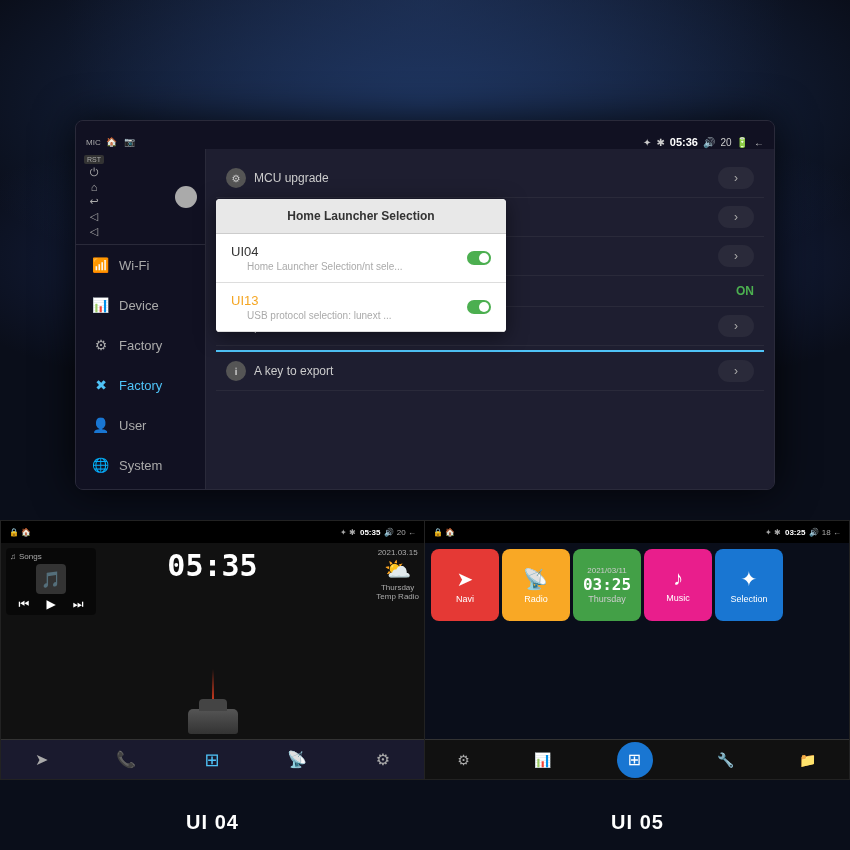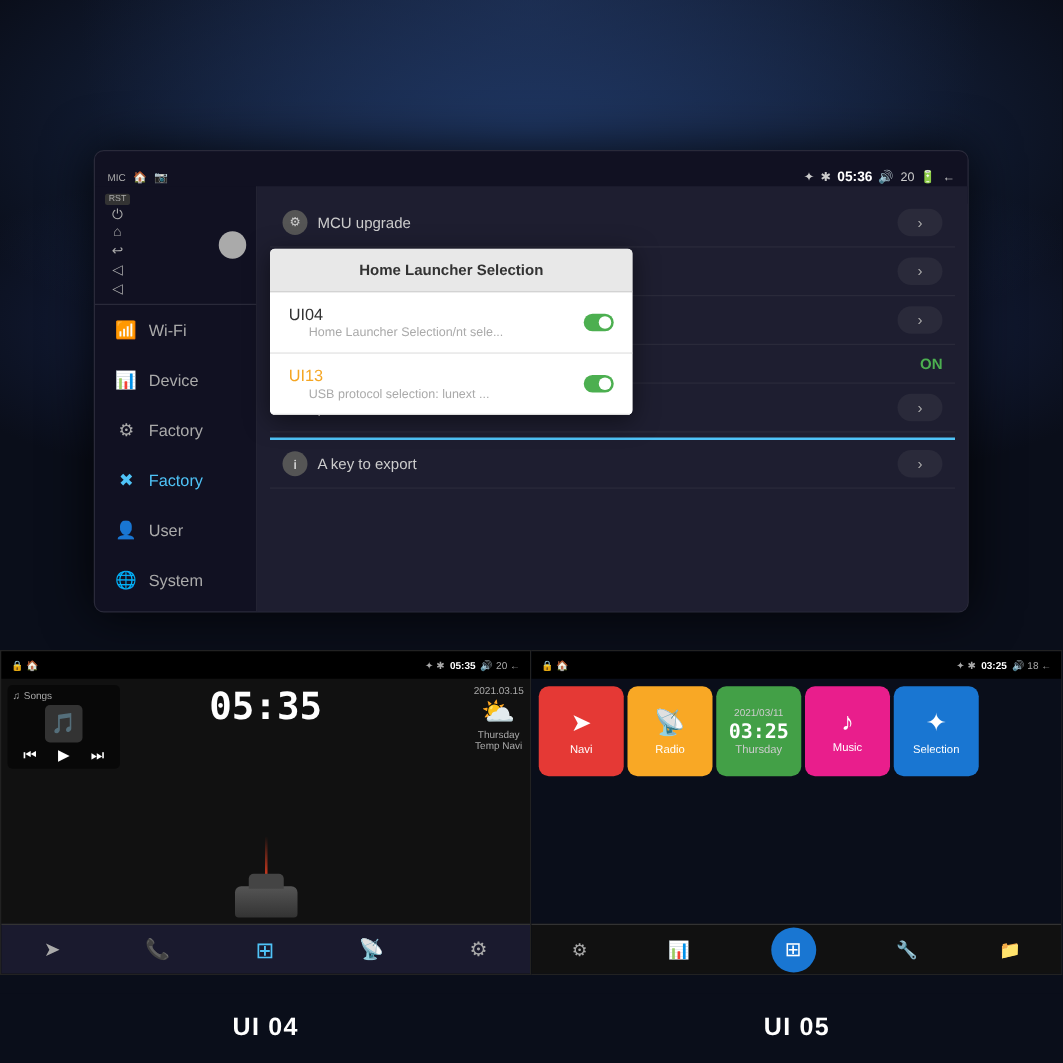--- a/index.html
+++ b/index.html
@@ -505,21 +505,21 @@
           <div style="width:2px;height:40px;background:linear-gradient(to top,#ff4422,transparent);margin:0 auto;"></div>
           <div style="width:50px;height:25px;background:linear-gradient(to bottom,#555,#333);border-radius:5px 5px 3px 3px;position:relative;margin:0 auto;">
             <div style="width:28px;height:12px;background:#444;border-radius:4px 4px 0 0;position:absolute;top:-10px;left:11px;"></div>
           </div>
         </div>
 
         <div style="position:absolute;top:5px;right:5px;text-align:center;">
           <div style="font-size:8px;color:#aaa;">2021.03.15</div>
           <div style="font-size:22px;">⛅</div>
           <div style="font-size:8px;color:#aaa;">Thursday</div>
-          <div style="font-size:8px;color:#aaa;">Temp Navi</div>
+          <div style="font-size:8px;color:#aaa;">Temp Radio</div>
         </div>
       </div>
 
       <div class="ui04-nav">
         <span style="color:#aaa;cursor:pointer;">➤</span>
         <span style="color:#aaa;cursor:pointer;">📞</span>
         <span style="color:#4fc3f7;cursor:pointer;font-size:18px;">⊞</span>
         <span style="color:#aaa;cursor:pointer;">📡</span>
         <span style="color:#aaa;cursor:pointer;">⚙</span>
       </div>

